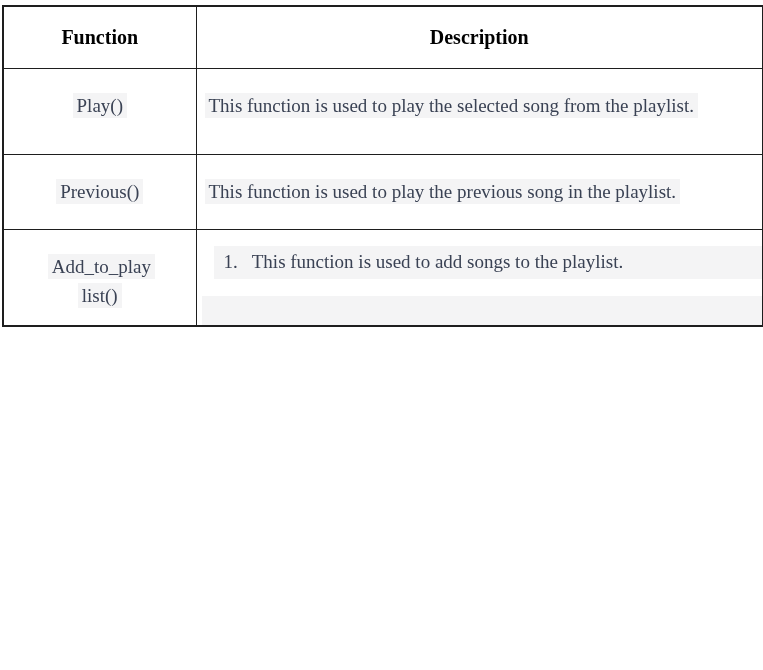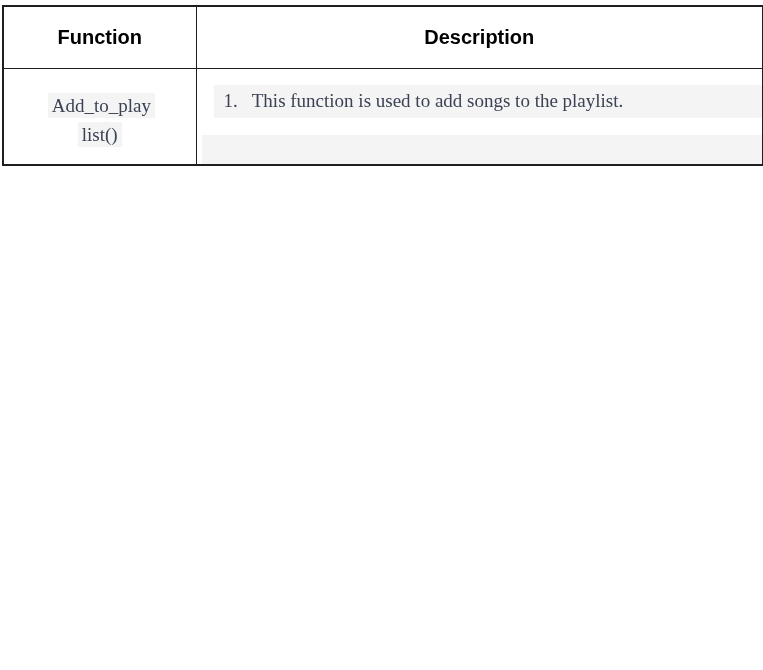--- a/index.html
+++ b/index.html
@@ -30,21 +30,21 @@
   col.c-fn   { width: 193px; }
   col.c-desc { width: 567px; }
   td, th { border: 1px solid var(--border); vertical-align: top; }
   th.head-cell {
     height: 62px;
     vertical-align: middle;
     text-align: center;
     font-size: 20px;
     font-weight: bold;
     color: var(--header-text);
-    font-family: Liberation Sans, sans-serif;
+    font-family: Liberation Serif, serif;
   }
   td.fn-cell {
     text-align: center;
     padding: 22px 8px 4px 8px;
     font-size: 19px;
     line-height: 29px;
   }
   .fn-wrap {
     display: inline-block;
     max-width: 104px;
@@ -107,20 +107,32 @@
       <col class="c-desc">
     </colgroup>
     <thead>
       <tr>
         <th class="head-cell">Function</th>
         <th class="head-cell">Description</th>
       </tr>
     </thead>
     <tbody>
         <tr>
+          <td class="fn-cell"><div class="fn-wrap"><span class="hl">Play()</span></div></td>
+          <td class="desc-cell">
+            <p class="desc-p"><span class="hl">This function is used to play the selected song from the playlist.</span></p>
+          </td>
+        </tr>
+        <tr>
+          <td class="fn-cell"><div class="fn-wrap"><span class="hl">Previous()</span></div></td>
+          <td class="desc-cell">
+            <p class="desc-p"><span class="hl">This function is used to play the previous song in the playlist.</span></p>
+          </td>
+        </tr>
+        <tr>
           <td class="fn-cell"><div class="fn-wrap"><span class="hl">Add_to_playlist()</span></div></td>
           <td class="desc-cell has-list">
             <div class="list-line"><span class="list-num">1.</span><span>This function is used to add songs to the playlist.</span></div>
             <div class="gray-band"></div>
           </td>
         </tr>
       </tbody>
   </table>
 </div>
 

